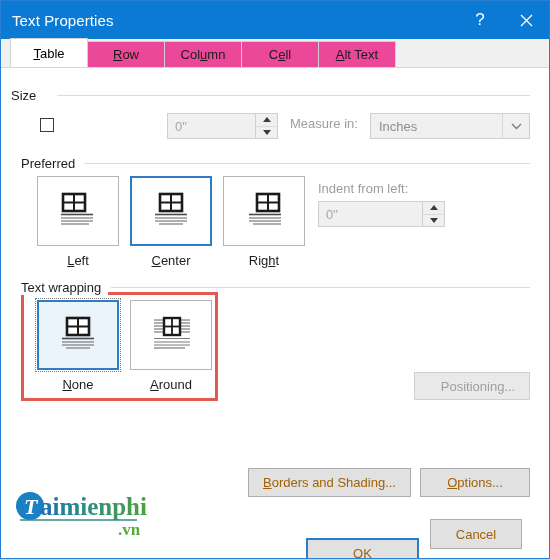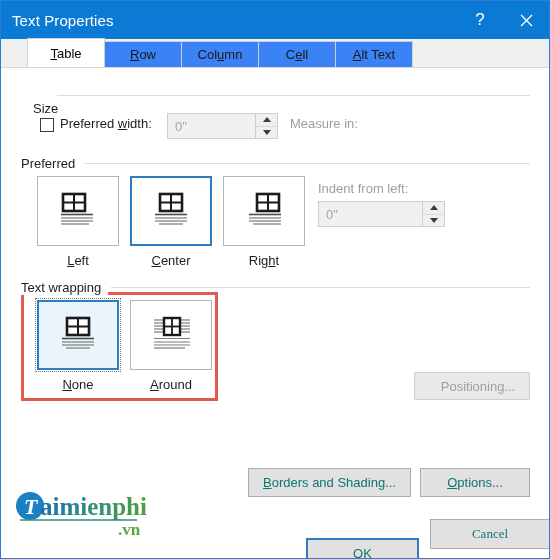--- a/index.html
+++ b/index.html
@@ -47,33 +47,33 @@
   }
   .tb-btn svg { display: block; }
 
   
   .tabstrip {
     position: absolute; left: 0; top: 38px;
     width: 100%; height: 29px;
     background: #f0f0f0;
     border-bottom: 1px solid #d6d6d6;
     display: flex; align-items: flex-end;
-    padding-left: 26px;
+    padding-left: 9px;
     box-sizing: border-box;
   }
   .tab {
     height: 26px;
     min-width: 78px;
     padding: 0 12px;
     box-sizing: border-box;
     display: flex; align-items: center; justify-content: center;
     font-size: 13px; color: #1a1a1a;
     border: 1px solid #d0d0d0;
     border-bottom: none;
-    background: #3b82f6;
+    background: #ec4899;
     margin-right: -1px;
     position: relative;
     cursor: default;
   }
   .tab.active {
     background: #ffffff;
     height: 29px;
     border-color: #d0d0d0;
     z-index: 3;
     color: #000;
@@ -200,21 +200,21 @@
     color: #1d1d1d;
   }
 
   
   .btn {
     position: absolute;
     box-sizing: border-box;
     border: 1px solid #adadad;
     background: #e1e1e1;
     font-size: 13px;
-    color: #0f766e;
+    color: #a16207;
     display: flex; align-items: center; justify-content: center;
     cursor: default;
     font-family: "Liberation Sans", sans-serif;
     white-space: nowrap;
   }
   .btn.default {
     border: 2px solid #2e7cc4;
     background: #e1e1e1;
   }
   .btn.disabled {
@@ -272,42 +272,47 @@
     <div class="tab">
       <span><span>C</span><u>e</u><span>ll</span></span>
     </div>
     <div class="tab">
       <span><u>A</u><span>lt Text</span></span>
     </div>
   </div>
 
   <div class="panel">
 
-    <div class="group-label" style="left:31px; top:20px;margin-top:13px;">Size</div>
+    <div class="group-label" style="left:9px; top:20px;">Size</div>
     <div class="group-rule" style="left:55px; top:27px; width:473px;"></div>
 
     <div class="checkbox" style="left:38px; top:50px;"></div>
-    <div class="label" style="left:58px; top:48px;">
-      <span>Preferred </span><u>w</u><span>idth:</span>
-    </div>
 
     <div class="spin" style="left:165px; top:45px; width:111px; height:26px;">
       <div class="value">0"</div>
       <div class="arrows">
         <div>
             <span class="tri-up"></span>
           </div>
         <div>
             <span class="tri-dn"></span>
           </div>
       </div>
     </div>
 
     <div class="label disabled" style="left:288px; top:48px;">Measure in:</div>
 
+    <div class="combo" style="left:368px; top:45px; width:160px; height:26px;">
+      <div class="value">Inches</div>
+      <div class="arrow">
+        <svg width="11" height="7" viewBox="0 0 11 7" aria-hidden="true">
+          <polyline points="1,1 5.5,5.5 10,1" fill="none" stroke="#7a7a7a" stroke-width="1.3"></polyline>
+        </svg>
+      </div>
+    </div>
 
     <div class="group-label" style="left:19px; top:88px;">Preferred</div>
     <div class="group-rule" style="left:82px; top:95px; width:446px;"></div>
 
     <div class="tile" style="left:35px; top:108px;">
       <svg width="52" height="40" viewBox="0 0 52 40" aria-hidden="true">
         <rect x="11" y="3" width="22" height="17" fill="#ffffff" stroke="#1a1a1a" stroke-width="2.6"></rect>
         <line x1="22" y1="3" x2="22" y2="20" stroke="#1a1a1a" stroke-width="2"></line>
         <line x1="11" y1="11.5" x2="33" y2="11.5" stroke="#1a1a1a" stroke-width="2"></line>
         <line x1="9" y1="23.5" x2="41" y2="23.5" stroke="#4a4a4a" stroke-width="1.6"></line>
@@ -415,21 +420,21 @@
     <div class="btn disabled" style="left:412px; top:304px; width:116px; height:28px;padding-left:12px;">Positioning...</div>
 
     <div class="btn" style="left:246px; top:400px; width:163px; height:29px;">
       <span><u>B</u><span>orders and Shading...</span></span>
     </div>
     <div class="btn" style="left:418px; top:400px; width:110px; height:29px;">
       <span><u>O</u><span>ptions...</span></span>
     </div>
 
     <div class="btn default" style="left:304px; top:470px; width:113px; height:30px;">OK</div>
-    <div class="btn" style="left:428px; top:451px; width:120px; height:30px;font-family:Liberation Serif, serif;">Cancel</div>
+    <div class="btn" style="left:428px; top:451px; width:92px; height:30px;">Cancel</div>
 
   </div>
 
   <div class="watermark">
     <svg width="180" height="52" viewBox="0 0 180 52" aria-hidden="true">
       <defs>
         <linearGradient id="wmgrad" x1="0" y1="0" x2="1" y2="0">
           <stop offset="0%" stop-color="#1b6fb5"></stop>
           <stop offset="45%" stop-color="#2f8f7e"></stop>
           <stop offset="100%" stop-color="#4f9f3f"></stop>

